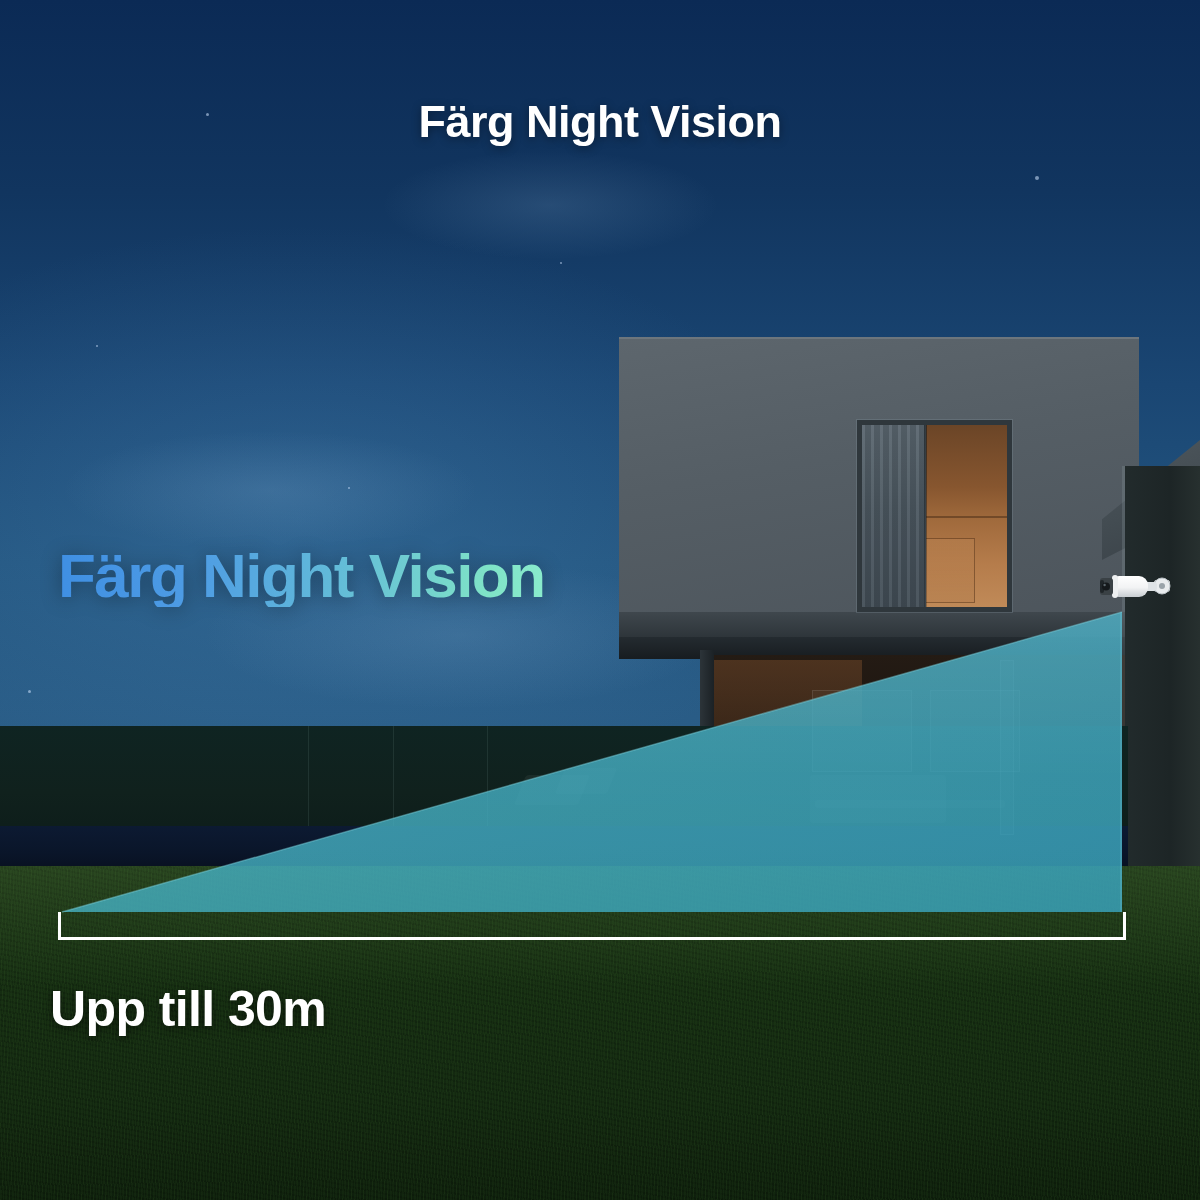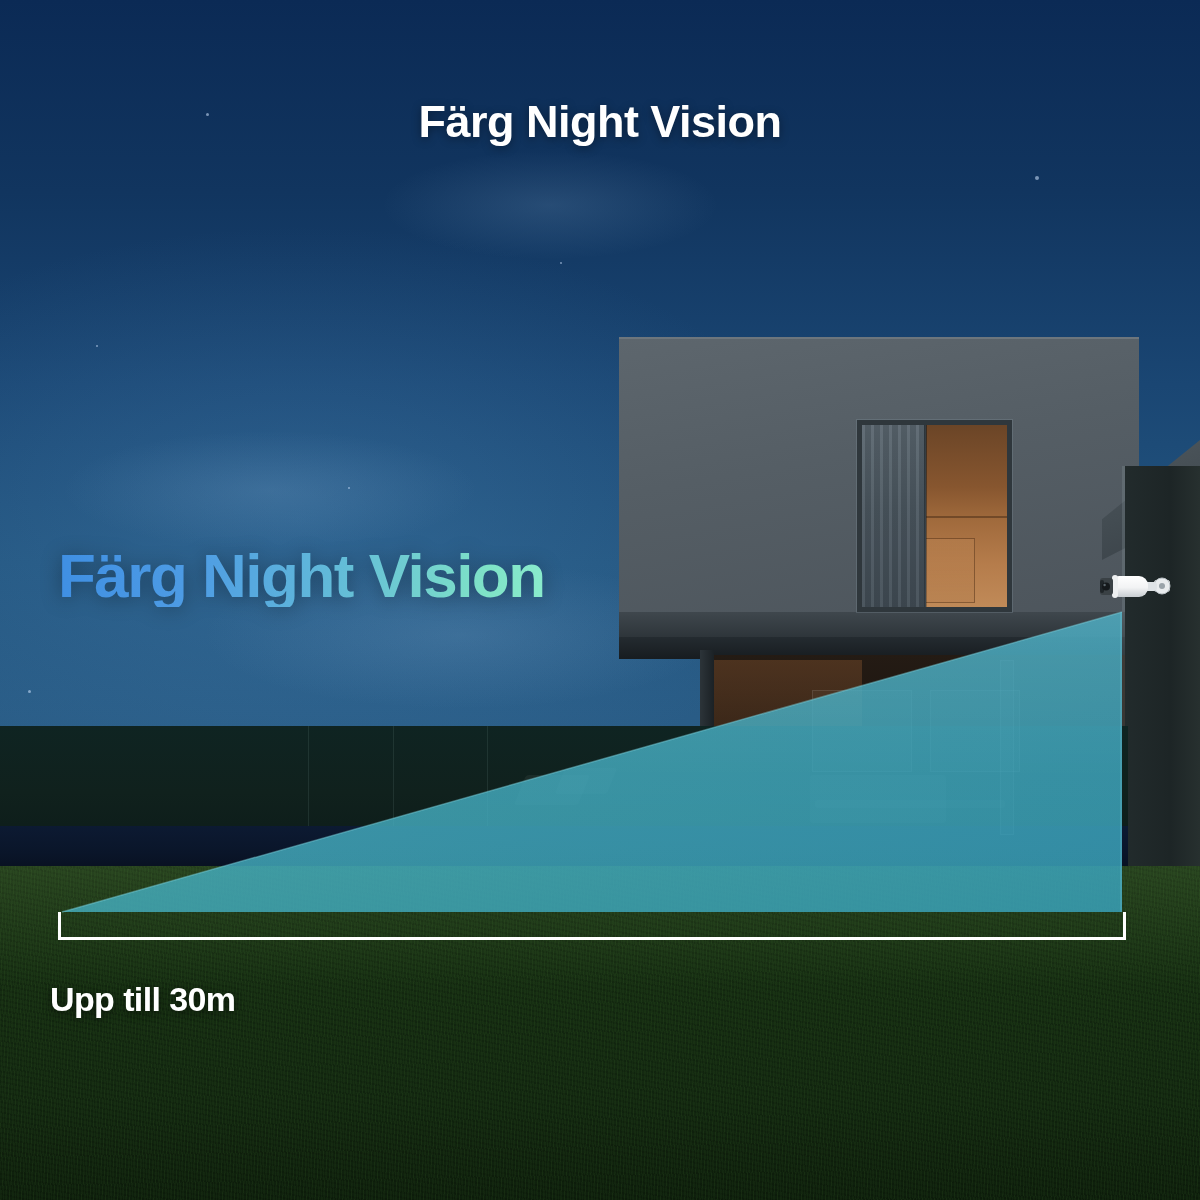--- a/index.html
+++ b/index.html
@@ -166,21 +166,21 @@
     position:absolute;left:58px;top:545px;
     font-size:62px;font-weight:700;letter-spacing:-1.5px;line-height:1;
     background:linear-gradient(95deg,#3f8fe3 0%,#4e9ce4 28%,#63bcd8 58%,#7fe3c7 88%,#8aeccd 100%);
     -webkit-background-clip:text;background-clip:text;
     color:transparent;-webkit-text-fill-color:transparent;
     filter:drop-shadow(0 2px 10px rgba(0,0,0,.35));
     white-space:nowrap;
   }
   .caption{
     position:absolute;left:50px;top:980px;
-    font-size:34px;font-weight:700;letter-spacing:-.6px;color:#fff;
+    font-size:50px;font-weight:700;letter-spacing:-.6px;color:#fff;
     text-shadow:0 2px 8px rgba(0,0,0,.55);white-space:nowrap;
   }
 </style>
 </head>
 <body>
 
 <div id="scene">
 
   <div class="sky"></div>
 

